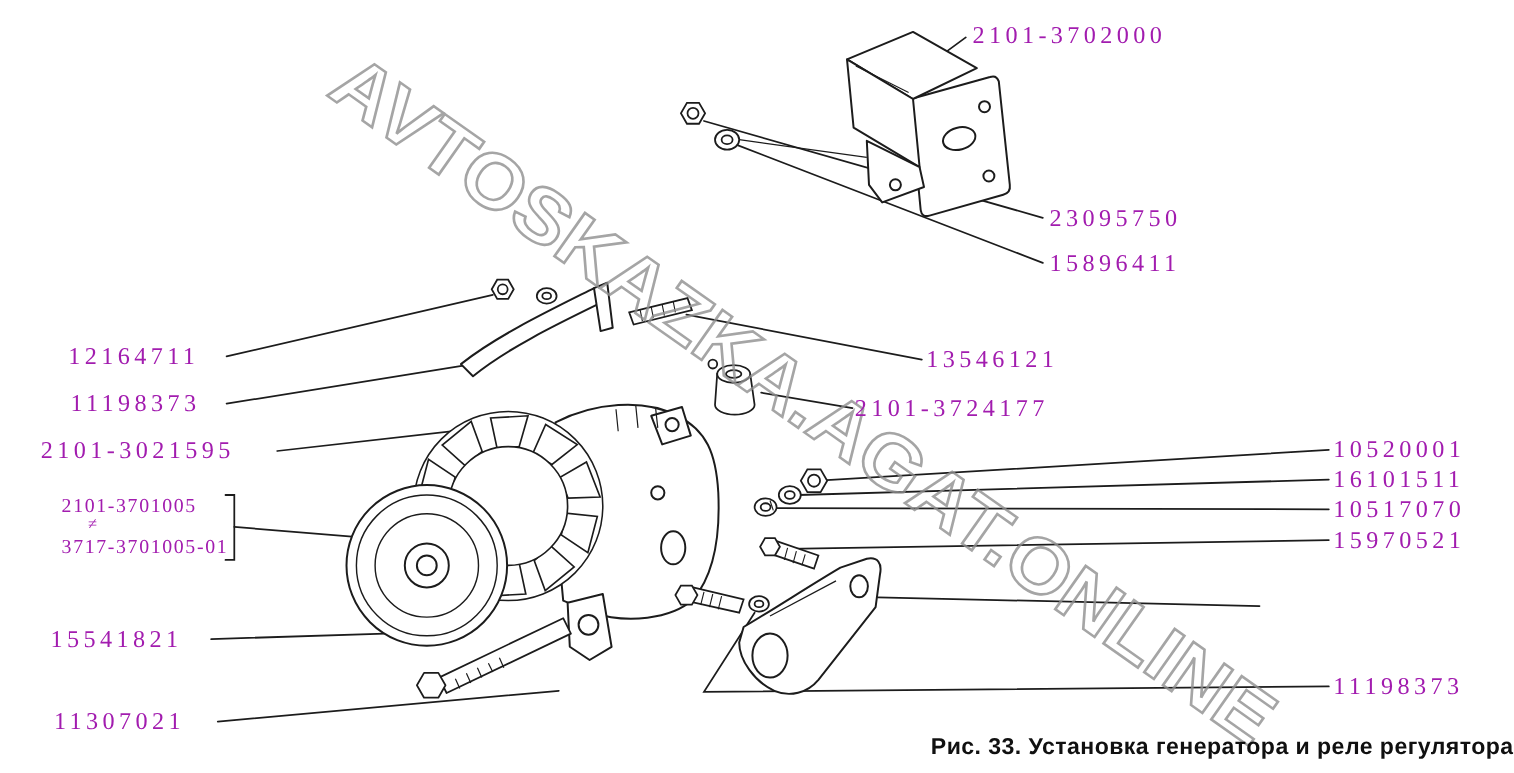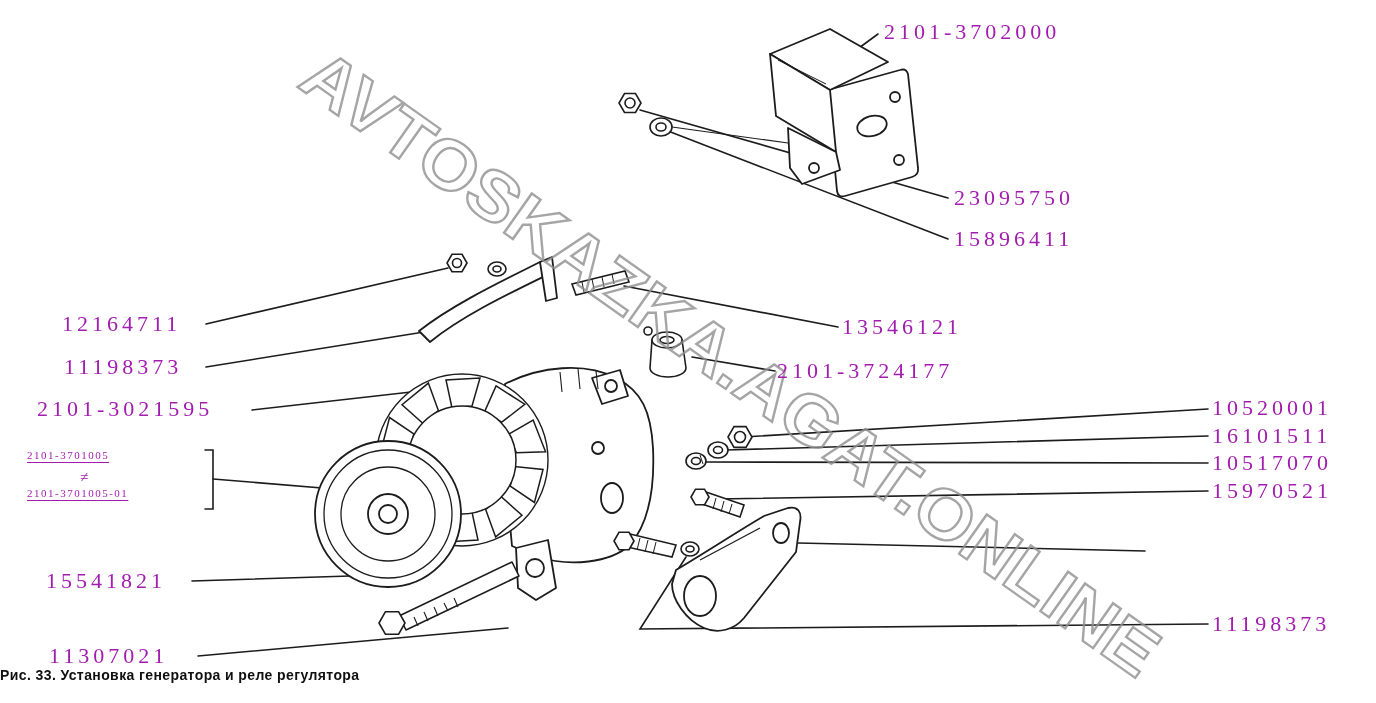--- a/index.html
+++ b/index.html
@@ -7,27 +7,28 @@
   .stage {
     position:relative; width:1376px; height:703px; background:#ffffff;
     overflow:hidden; font-family:"Liberation Serif", serif; color:#1b1b1b;
   }
   .art { position:absolute; left:0; top:0; }
   .lbl {
     position:absolute; font-size:22px; letter-spacing:4px; white-space:nowrap;
     color:#a21caf; line-height:1;
   }
   .lbl.small {
-    font-size:11px; letter-spacing:1.5px; text-decoration:underline;
+    font-size:18px; letter-spacing:1.5px; 
     text-underline-offset:3px;
+    margin-left:29px;
   }
   .lbl.neq { font-size:15px; letter-spacing:0; }
   .caption {
-    position:absolute; left:0; right:0; top:667px; text-align:left;
-    font-family:"Liberation Sans", sans-serif; font-weight:bold; font-size:14px;
+    position:absolute; left:0; right:0; top:667px; text-align:right;
+    font-family:"Liberation Sans", sans-serif; font-weight:bold; font-size:21px;
     color:#101010; letter-spacing:0.4px;
   }
 </style>
 </head>
 <body>
 
 <div class="stage">
 
   <svg class="art" viewBox="0 0 1376 703" width="1376" height="703">
 
@@ -181,19 +182,19 @@
   <div class="lbl" style="left:64px;top:356px">11198373</div>
   <div class="lbl" style="left:842px;top:316px">13546121</div>
   <div class="lbl" style="left:777px;top:360px">2101-3724177</div>
   <div class="lbl" style="left:37px;top:398px">2101-3021595</div>
   <div class="lbl" style="left:1212px;top:397px">10520001</div>
   <div class="lbl" style="left:1212px;top:425px">16101511</div>
   <div class="lbl" style="left:1212px;top:452px">10517070</div>
   <div class="lbl" style="left:1212px;top:480px">15970521</div>
   <div class="lbl small" style="left:27px;top:450px">2101-3701005</div>
   <div class="lbl neq" style="left:80px;top:470px">≠</div>
-  <div class="lbl small" style="left:27px;top:488px">2101-3701005-01</div>
+  <div class="lbl small" style="left:27px;top:488px">3717-3701005-01</div>
   <div class="lbl" style="left:46px;top:570px">15541821</div>
   <div class="lbl" style="left:1212px;top:613px">11198373</div>
   <div class="lbl" style="left:49px;top:645px">11307021</div>
 
   <div class="caption">Рис. 33. Установка генератора и реле регулятора</div>
 </div>
 
 </body></html>

